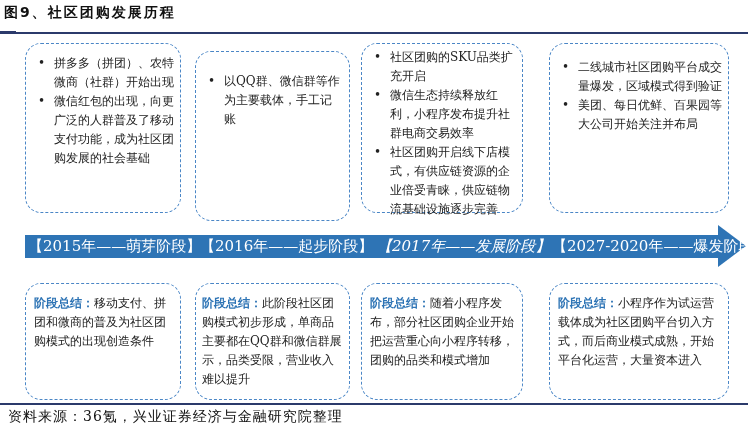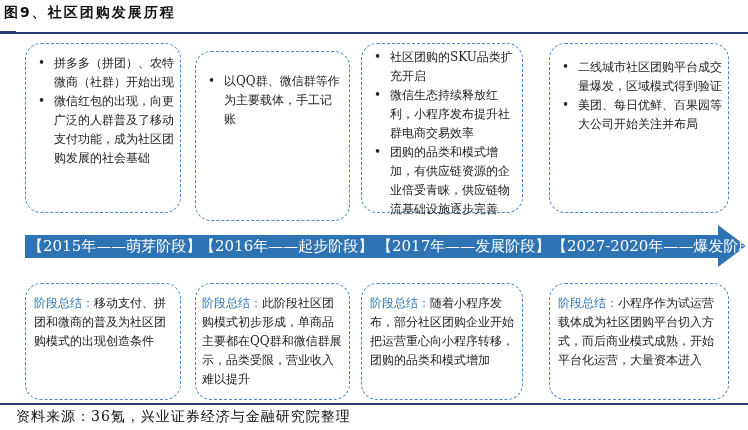--- a/index.html
+++ b/index.html
@@ -23,42 +23,42 @@
       border: 1.4px dashed #4a86c6;
       border-radius: 16px;
       padding: 6px 6px 6px 6px;
       font-size: 12px; line-height: 19px; color: #222;
     }
     .box ul { list-style: none; }
     .box li { position: relative; padding-left: 22px; }
     .box li::before {
       content: "•"; position: absolute; left: 6px; top: 0; font-size: 12px; color: #222;
     }
-    .box .summary-label { color: #2e74b5; font-weight: normal; }
+    .box .summary-label { color: #2e74b5; font-weight: bold; }
 
     .band {
       position: absolute; left: 25px; top: 235px; width: 695px; height: 23px;
       background: #2e74b5;
     }
     .arrowhead {
       position: absolute; left: 718px; top: 225px; width: 0; height: 0;
       border-top: 21px solid transparent;
       border-bottom: 21px solid transparent;
       border-left: 28px solid #2e74b5;
     }
     .stage-label {
       position: absolute; top: 238px; font-size: 15px; color: #ffffff; white-space: nowrap;
       line-height: 17px;
     }
 
     .bottom-rule {
       position: absolute; left: 0; top: 403px; width: 748px; height: 2px; background: #2b3a6b;
     }
     .source {
-      position: absolute; left: 16px; top: 408px; font-size: 14px; color: #111; letter-spacing: 1px;
+      position: absolute; left: 8px; top: 408px; font-size: 14px; color: #111; letter-spacing: 1px;
     }
   </style>
 </head>
 <body>
 
 <div class="title">图9、社区团购发展历程</div>
 <div class="top-rule">
     <div class="accent"></div>
   </div>
 
@@ -72,36 +72,36 @@
 <div class="box" style="left:195px; top:51px; width:155px; height:170px; padding-top:20px;">
   <ul>
     <li>以QQ群、微信群等作为主要载体，手工记账</li>
   </ul>
 </div>
 
 <div class="box" style="left:361px; top:43px; width:162px; height:170px; padding-top:4px;">
   <ul>
     <li>社区团购的SKU品类扩充开启</li>
     <li>微信生态持续释放红利，小程序发布提升社群电商交易效率</li>
-    <li>团购的品类和模式增加，有供应链资源的企业倍受青睐，供应链物流基础设施逐步完善</li>
+    <li>社区团购开启线下店模式，有供应链资源的企业倍受青睐，供应链物流基础设施逐步完善</li>
   </ul>
 </div>
 
 <div class="box" style="left:549px; top:43px; width:180px; height:170px; padding-top:14px;">
   <ul>
     <li>二线城市社区团购平台成交量爆发，区域模式得到验证</li>
     <li>美团、每日优鲜、百果园等大公司开始关注并布局</li>
   </ul>
 </div>
 
 <div class="band"></div>
 <div class="arrowhead"></div>
 <div class="stage-label" style="left:28px;">【2015年——萌芽阶段】</div>
 <div class="stage-label" style="left:200px;text-align:center;">【2016年——起步阶段】</div>
-<div class="stage-label" style="left:377px;">【2017年——发展阶段】</div>
+<div class="stage-label" style="left:377px;font-style:italic;">【2017年——发展阶段】</div>
 <div class="stage-label" style="left:552px;">【2027-2020年——爆发阶段】</div>
 
 <div class="box" style="left:25px; top:283px; width:156px; height:117px; padding:10px 8px;">
   <span class="summary-label">阶段总结：</span><span>移动支付、拼团和微商的普及为社区团购模式的出现创造条件</span>
 </div>
 
 <div class="box" style="left:195px; top:283px; width:155px; height:117px; padding:10px 6px;">
   <span class="summary-label">阶段总结：</span><span>此阶段社区团购模式初步形成，单商品主要都在QQ群和微信群展示，品类受限，营业收入难以提升</span>
 </div>
 

